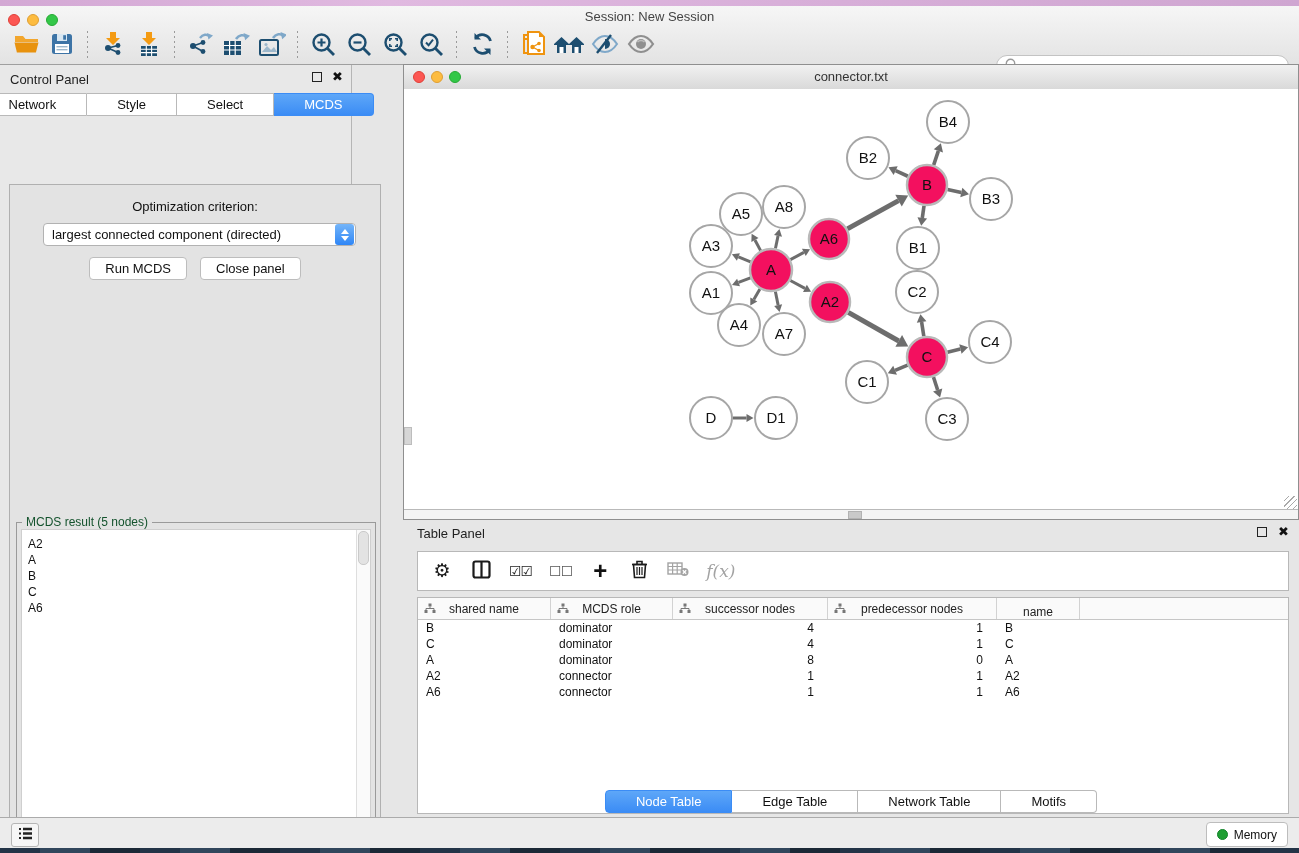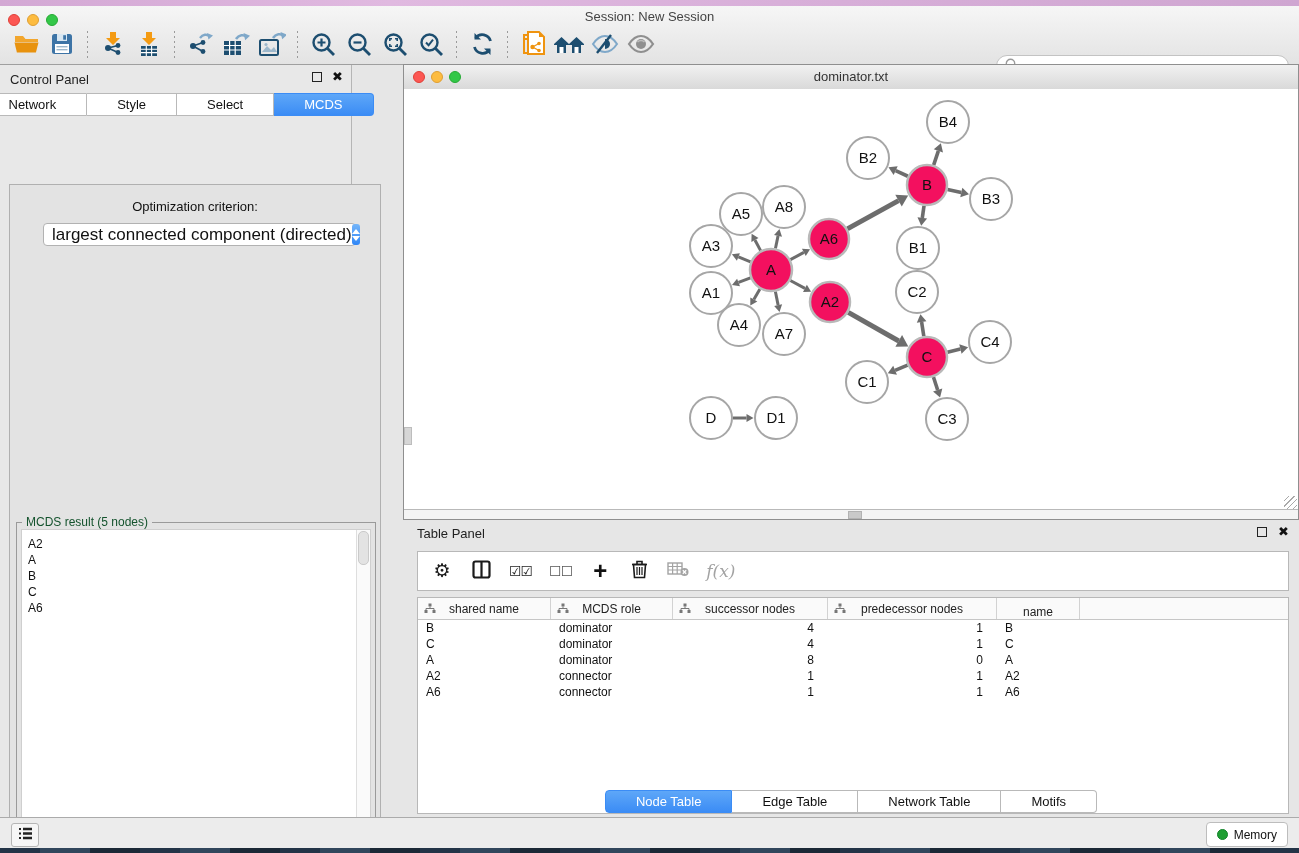--- a/index.html
+++ b/index.html
@@ -39,21 +39,21 @@
   .seg-tab{height:21px;line-height:21px;padding:0 30px;font-size:13px;background:#fff;color:#111;
     border:1px solid #b9b9b9;border-left:none;}
   .seg-tab:first-child{border-left:1px solid #b9b9b9;border-radius:4px 0 0 4px;}
   .seg-tab:last-child{border-radius:0 4px 4px 0;}
   .seg-tab.sel{background:linear-gradient(#5ea7f8,#3b8cf5);border-color:#3b8cf5;color:#fff;}
   .cp-body{position:absolute;left:9px;top:119px;width:372px;height:682px;background:#e3e3e3;
     border:1px solid #b0b0b0;box-sizing:border-box;}
   .opt-label{margin-top:14px;text-align:center;font-size:13px;color:#111;}
   .cp-select{position:absolute;left:33px;top:38px;width:313px;height:23px;background:#fff;
     border:1px solid #b2b2b2;border-radius:4px;box-sizing:border-box;display:flex;align-items:center;}
-  .cp-select .val{flex:1;font-size:17px;color:#111;padding-left:8px;white-space:nowrap;}
+  .cp-select .val{flex:1;font-size:13px;color:#111;padding-left:8px;white-space:nowrap;}
   .stepper{width:19px;height:21px;border-radius:3px;background:linear-gradient(#74b5f9,#2f86f6);
     display:flex;flex-direction:column;align-items:center;justify-content:center;gap:2px;margin-right:1px;}
   .stepper .tri{width:0;height:0;border-left:4px solid transparent;border-right:4px solid transparent;}
   .tri.up{border-bottom:5px solid #fff;}
   .tri.down{border-top:5px solid #fff;}
   .cp-buttons{position:absolute;left:0;right:0;top:72px;display:flex;justify-content:center;gap:13px;}
   .mac-btn{height:21px;line-height:21px;padding:0 15px;background:#fff;border:1px solid #bdbdbd;
     border-radius:4px;font-size:13px;color:#111;}
   .groupbox{position:absolute;left:6px;top:337px;width:358px;height:340px;border:1px solid #9a9a9a;}
   .gb-legend{position:absolute;left:5px;top:-8px;background:#e3e3e3;padding:0 4px;font-size:12px;color:#14532d;}
@@ -287,20 +287,24 @@
       </div>
     <div class="cp-body">
       <div class="opt-label">Optimization criterion:</div>
       <div class="cp-select">
         <span class="val">largest connected component (directed)</span>
         <span class="stepper">
             <span class="tri up"></span>
             <span class="tri down"></span>
           </span>
       </div>
+      <div class="cp-buttons">
+        <span class="mac-btn">Run MCDS</span>
+        <span class="mac-btn">Close panel</span>
+      </div>
       <div class="groupbox">
         <span class="gb-legend">MCDS result (5 nodes)</span>
         <div class="gb-list">
           <div class="gb-items" id="gb-items">
               <div class="gb-item">A2</div>
               <div class="gb-item">A</div>
               <div class="gb-item">B</div>
               <div class="gb-item">C</div>
               <div class="gb-item">A6</div>
             </div>
@@ -312,21 +316,21 @@
     </div>
   </div>
 
   <div class="net-window">
     <div class="nw-titlebar">
       <div class="nw-lights">
         <div class="light red"></div>
         <div class="light yellow"></div>
         <div class="light green"></div>
       </div>
-      <div class="nw-title">dominator.txt</div>
+      <div class="nw-title">connector.txt</div>
     </div>
     <div class="nw-canvas">
       <svg id="graph-svg" width="894" height="421">
           <g>
             <line x1="346.5735128005243" y1="172.8294051202097" x2="334.3900623811151" y2="167.95602495244606" stroke="#6d6d6d" stroke-width="3"></line>
             <polygon points="327.8907255449183,165.35629021796734 335.89419462034925,164.19569435436077 332.885930141881,171.71635555053135" fill="#6d6d6d"></polygon>
           </g>
           <g>
             <line x1="356.61112892466076" y1="161.6074406593668" x2="350.93053166920487" y2="151.00365911584908" stroke="#6d6d6d" stroke-width="3"></line>
             <polygon points="347.62498178159694,144.8332993256476 354.50052554782144,149.09116239516163 347.3605377905883,152.91615583653652" fill="#6d6d6d"></polygon>

